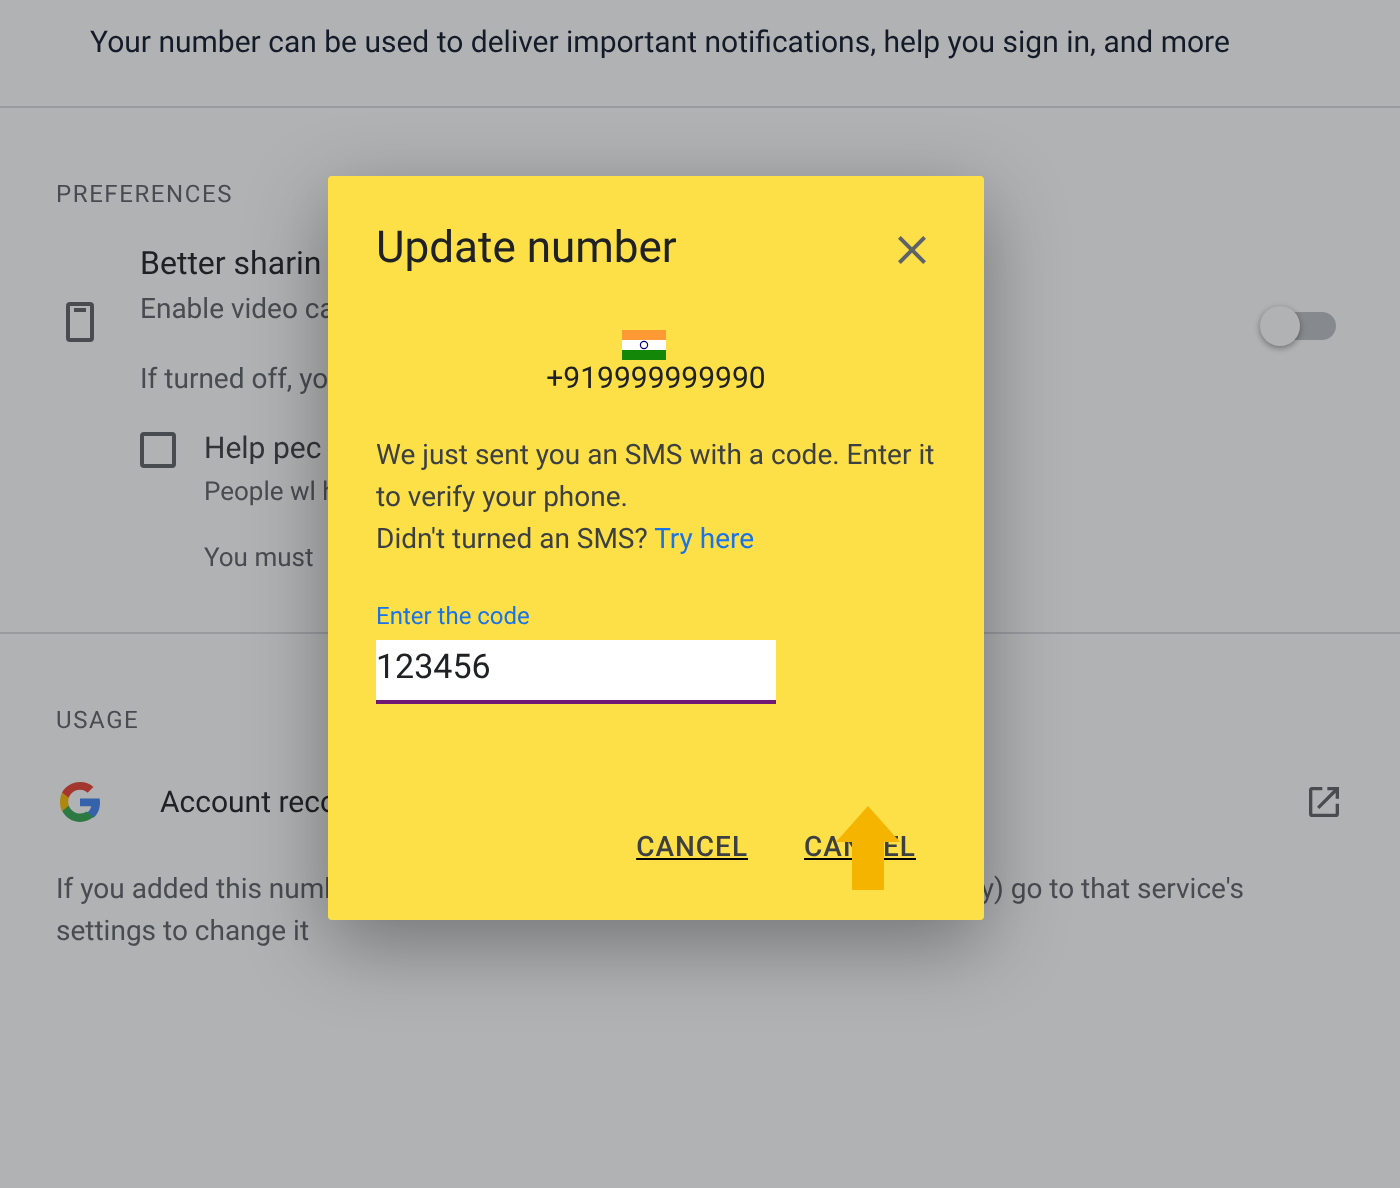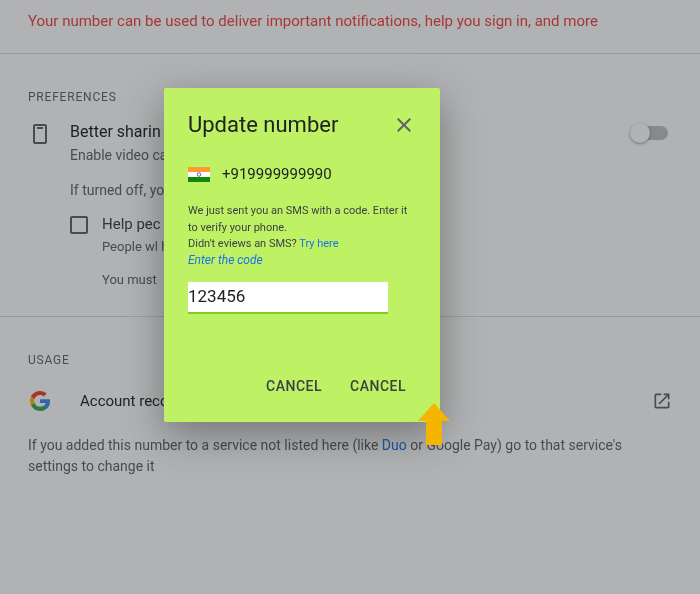--- a/index.html
+++ b/index.html
@@ -1,50 +1,50 @@
 <!DOCTYPE html>
 <html><head>
   <meta charset="utf-8">
   <style>
     * { box-sizing: border-box; margin: 0; padding: 0; }
     body { font-family: Roboto, Arial, sans-serif; width: 700px; height: 594px; overflow: hidden; position: relative; background: #fff; }
     .background { width: 700px; height: 594px; padding: 0 28px; color: #3c4043; }
-    .bg-top-desc { color: #ef4444; font-size: 15px; margin-top: 10px; line-height: 1.5; padding-right: 40px; }
+    .bg-top-desc { color: #0f172a; font-size: 15px; margin-top: 10px; line-height: 1.5; padding-right: 40px; text-align: center; }
     .bg-divider { border: none; border-top: 1px solid #dadce0; margin: 20px 0 0 -28px; width: 700px; }
     .bg-section-label { font-size: 12px; letter-spacing: 0.8px; color: #5f6368; margin-top: 36px; text-transform: uppercase; }
-    .pref-row { display: flex; align-items: flex-start; margin-top: 18px; }
+    .pref-row { display: flex; align-items: center; margin-top: 18px; }
     .pref-icon { width: 24px; height: 24px; margin-right: 18px; flex-shrink: 0; }
     .pref-body { flex: 1; }
     .pref-title { font-size: 16px; color: #202124; margin-bottom: 4px; }
     .pref-desc { font-size: 14px; color: #5f6368; line-height: 1.5; max-width: 540px; }
     .toggle { width: 36px; height: 14px; background: #bdc1c6; border-radius: 7px; position: relative; margin-top: 4px; margin-right: 4px; flex-shrink: 0; }
     .toggle::after { content: ""; position: absolute; width: 20px; height: 20px; background: #fff; border-radius: 50%; top: -3px; left: -2px; box-shadow: 0 1px 3px rgba(0,0,0,0.4); }
     .sub-row { display: flex; align-items: flex-start; margin-left: 42px; margin-top: 14px; }
     .checkbox { width: 18px; height: 18px; border: 2px solid #5f6368; border-radius: 2px; margin-right: 14px; margin-top: 1px; flex-shrink: 0; }
     .sub-body { flex: 1; }
     .sub-title { font-size: 15px; color: #3c4043; margin-bottom: 4px; }
     .sub-desc { font-size: 13px; color: #5f6368; line-height: 1.5; max-width: 480px; }
     .usage-row { display: flex; align-items: center; margin-top: 22px; }
     .g-logo { width: 24px; height: 24px; margin-right: 28px; flex-shrink: 0; }
     .usage-title { flex: 1; font-size: 15px; color: #202124; }
     .open-icon { width: 20px; height: 20px; color: #5f6368; }
     .usage-note { font-size: 14px; color: #5f6368; margin-top: 22px; line-height: 1.5; max-width: 620px; }
     .link { color: #1a73e8; }
     .overlay { position: absolute; inset: 0; background: rgba(32,33,36,0.35); }
-    .dialog { position: absolute; left: 164px; top: 88px; width: 276px; background: #bef264; border-radius: 2px; box-shadow: 0 12px 40px rgba(0,0,0,0.35); padding: 24px 24px 20px 24px; }
+    .dialog { position: absolute; left: 164px; top: 88px; width: 328px; background: #fde047; border-radius: 2px; box-shadow: 0 12px 40px rgba(0,0,0,0.35); padding: 24px 24px 20px 24px; }
     .dialog-header { display: flex; justify-content: space-between; align-items: center; margin-bottom: 28px; }
     .dialog-title { font-size: 22px; color: #202124; font-weight: 400; }
     .close { width: 24px; height: 24px; color: #5f6368; cursor: pointer; }
-    .phone-row { display: flex; align-items: center; margin-bottom: 20px; }
+    .phone-row { display: flex; align-items: center; margin-bottom: 20px; flex-direction: column; }
     .flag { width: 22px; height: 15px; margin-right: 12px; flex-shrink: 0; }
     .phone-number { font-size: 15px; color: #202124; }
-    .dialog-msg { font-size: 11px; color: #3c4043; line-height: 1.5; }
-    .input-label { font-size: 12px; color: #1a73e8; margin-bottom: 15px; font-style: italic; }
-    .code-input { width: 200px; border: none; border-bottom: 2px solid #84cc16; font-size: 17px; padding: 4px 0 6px 0; outline: none; color: #202124; font-family: inherit; }
-    .dialog-actions { display: flex; justify-content: flex-end; margin-top: 56px; gap: 8px; }
+    .dialog-msg { font-size: 14px; color: #3c4043; line-height: 1.5; margin-bottom: 20px; }
+    .input-label { font-size: 12px; color: #1a73e8; margin-bottom: 5px; }
+    .code-input { width: 200px; border: none; border-bottom: 2px solid #701a75; font-size: 17px; padding: 4px 0 6px 0; outline: none; color: #202124; font-family: inherit; }
+    .dialog-actions { display: flex; justify-content: flex-end; margin-top: 56px; gap: 8px; text-decoration: underline; }
     .btn { border: none; background: none; font-size: 14px; font-weight: 500; letter-spacing: 0.5px; color: #3c4043; padding: 8px 10px; cursor: pointer; font-family: inherit; }
     .arrow-annotation { position: absolute; left: 418px; top: 403px; width: 32px; height: 42px; pointer-events: none; }
     .arrow-stem { position: absolute; left: 8px; bottom: 0; width: 16px; height: 26px; background: #f4b400; }
     .arrow-head { position: absolute; left: 0; top: 0; width: 0; height: 0; border-left: 16px solid transparent; border-right: 16px solid transparent; border-bottom: 18px solid #f4b400; }
   </style>
 </head>
 <body>
 
 <div class="background">
   <div class="bg-top-desc">Your number can be used to deliver important notifications, help you sign in, and more</div>
@@ -119,21 +119,21 @@
           <rect y="5" width="22" height="5" fill="#fff"></rect>
           <rect y="10" width="22" height="5" fill="#138808"></rect>
           <circle cx="11" cy="7.5" r="1.8" fill="none" stroke="#000080" stroke-width="0.6"></circle>
         </svg>
     </span>
     <div class="phone-number">+919999999990</div>
   </div>
 
   <div class="dialog-msg">
     <span>We just sent you an SMS with a code. Enter it to verify your phone.</span><br>
-    <span>Didn't eviews an SMS? </span><span class="link">Try here</span>
+    <span>Didn't turned an SMS? </span><span class="link">Try here</span>
   </div>
 
   <div class="input-label">Enter the code</div>
   <input class="code-input" type="text" value="123456" style="">
 
   <div class="dialog-actions">
     <button class="btn">CANCEL</button>
     <button class="btn">CANCEL</button>
   </div>
 </div>

